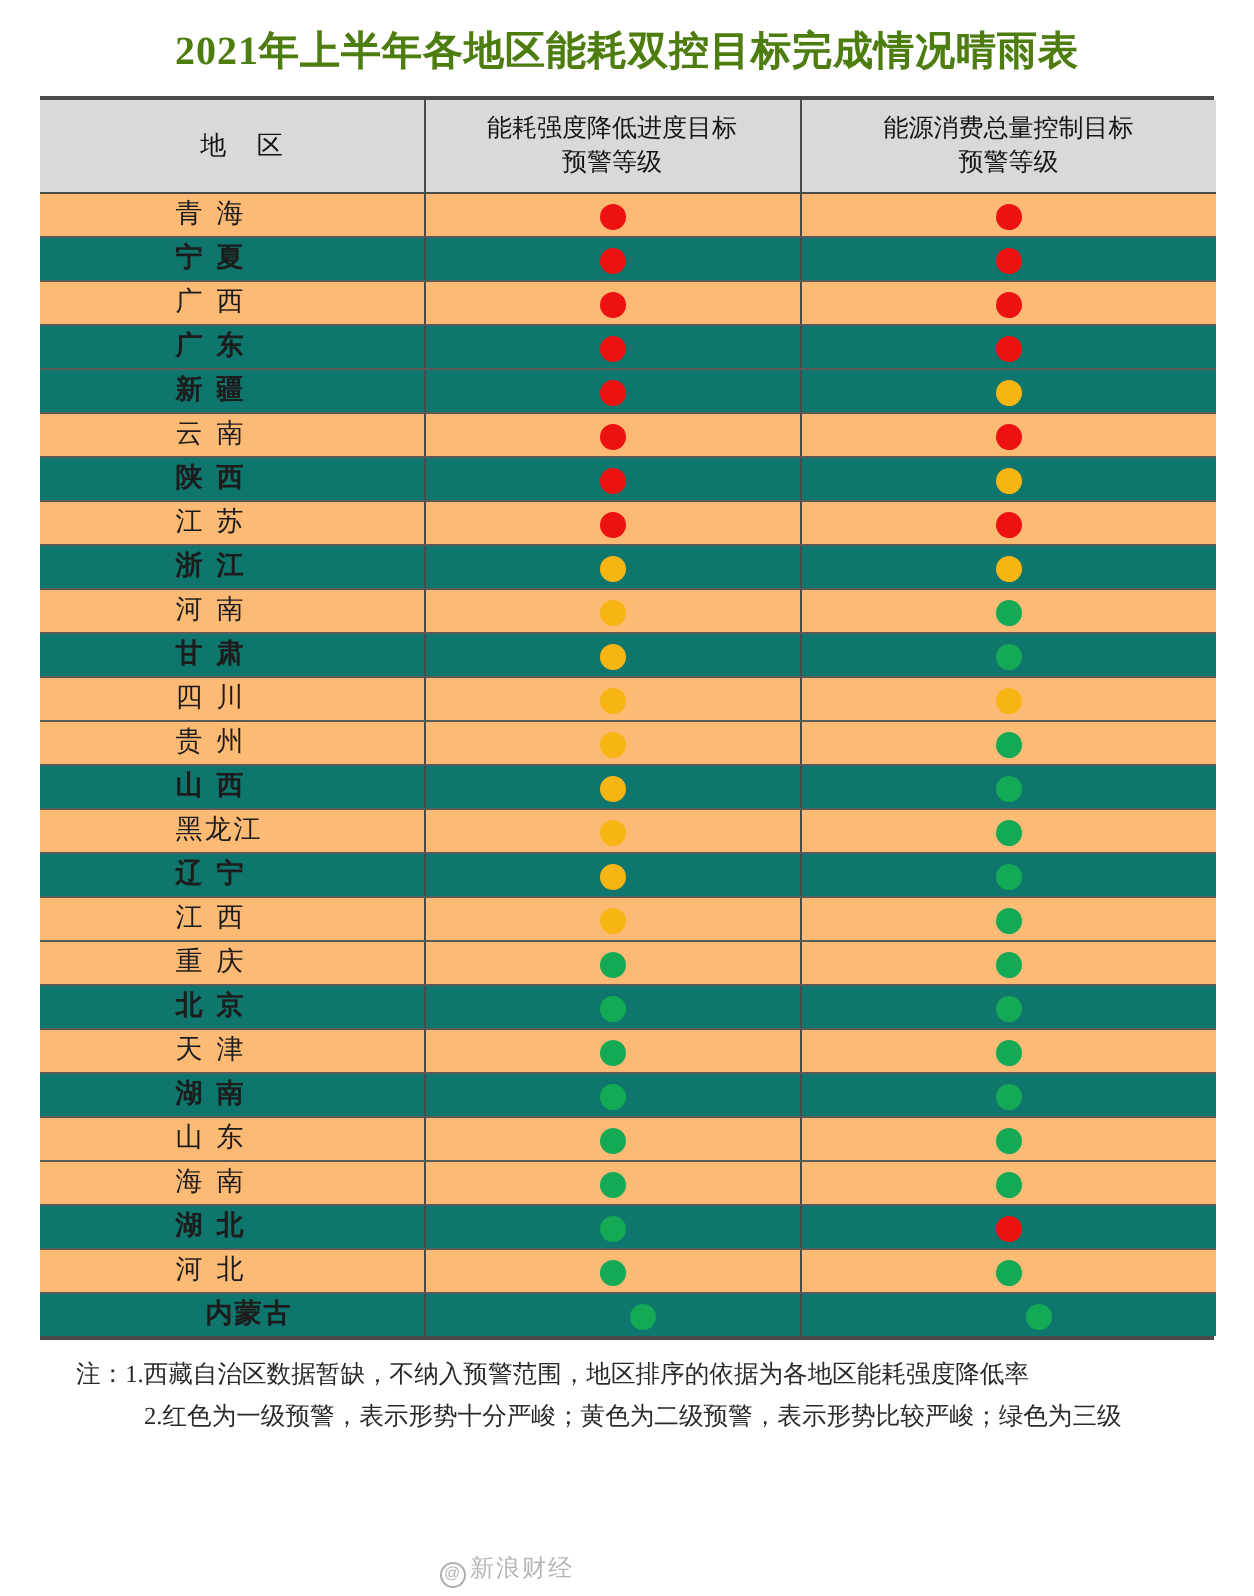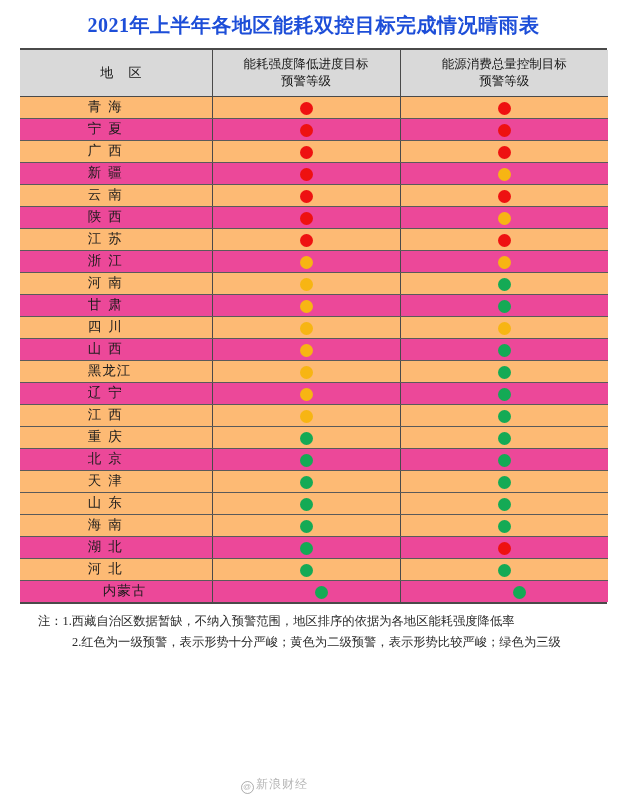--- a/index.html
+++ b/index.html
@@ -21,21 +21,21 @@
     position: relative;
     background: #fff;
   }
   .title {
     text-align: center;
     font-size: 20px;
     font-weight: bold;
     letter-spacing: 0.5px;
     padding-top: 12px;
     padding-bottom: 9px;
-    color: #1d4ed8;
+    color: #4d7c0f;
     font-family: "Liberation Serif", "DejaVu Serif", serif;
   }
   .table-wrap {
     margin: 0 20px 0 20px;
     border-top: 2px solid #4a4a4a;
     border-bottom: 2px solid #4a4a4a;
   }
   table.grid {
     width: 588px;
     border-collapse: collapse;
@@ -68,21 +68,21 @@
     height: 21px;
     padding: 0;
     text-align: center;
     vertical-align: middle;
     border-bottom: 1.2px solid #5a5a5a;
     font-size: 13.5px;
     color: #1c1c1c;
   }
   tbody tr:last-child td { border-bottom: none; padding-left: 30px; }
   tbody tr.odd td  { background: #fdba74; }
-  tbody tr.even td { background: #ec4899; }
+  tbody tr.even td { background: #0f766e; font-weight: bold; }
   td.divider-l { border-left: 1.5px solid #4a4a4a; }
 
   .region-name {
     display: inline-block;
     min-width: 60px;
     text-align: justify;
     letter-spacing: 7px;
     padding-left: 4px;
   }
   .region-name.three { letter-spacing: 1px; }
@@ -103,21 +103,21 @@
     font-size: 12.3px;
     line-height: 1.75;
     color: #2a2a2a;
     position: relative;
   }
   .notes .line1 { padding-left: 14px; }
   .notes .line2 { padding-left: 48px; }
 
   .watermark {
     position: absolute;
-    left: 241px;
+    left: 220px;
     top: 776px;
     font-size: 12px;
     color: rgba(120,120,120,0.55);
     letter-spacing: 1px;
     pointer-events: none;
     font-family: "Liberation Sans", sans-serif;
   }
   .watermark .wb-logo {
     display: inline-block;
     width: 11px;
@@ -168,20 +168,25 @@
             <td><span class="region-name">宁夏</span></td>
             <td class="divider-l"><span class="dot red"></span></td>
             <td class="divider-l"><span class="dot red"></span></td>
           </tr>
           <tr class="odd">
             <td><span class="region-name">广西</span></td>
             <td class="divider-l"><span class="dot red"></span></td>
             <td class="divider-l"><span class="dot red"></span></td>
           </tr>
           <tr class="even">
+            <td><span class="region-name">广东</span></td>
+            <td class="divider-l"><span class="dot red"></span></td>
+            <td class="divider-l"><span class="dot red"></span></td>
+          </tr>
+          <tr class="even">
             <td><span class="region-name">新疆</span></td>
             <td class="divider-l"><span class="dot red"></span></td>
             <td class="divider-l"><span class="dot yellow"></span></td>
           </tr>
           <tr class="odd">
             <td><span class="region-name">云南</span></td>
             <td class="divider-l"><span class="dot red"></span></td>
             <td class="divider-l"><span class="dot red"></span></td>
           </tr>
           <tr class="even">
@@ -207,20 +212,25 @@
           <tr class="even">
             <td><span class="region-name">甘肃</span></td>
             <td class="divider-l"><span class="dot yellow"></span></td>
             <td class="divider-l"><span class="dot green"></span></td>
           </tr>
           <tr class="odd">
             <td><span class="region-name">四川</span></td>
             <td class="divider-l"><span class="dot yellow"></span></td>
             <td class="divider-l"><span class="dot yellow"></span></td>
           </tr>
+          <tr class="odd">
+            <td><span class="region-name">贵州</span></td>
+            <td class="divider-l"><span class="dot yellow"></span></td>
+            <td class="divider-l"><span class="dot green"></span></td>
+          </tr>
           <tr class="even">
             <td><span class="region-name">山西</span></td>
             <td class="divider-l"><span class="dot yellow"></span></td>
             <td class="divider-l"><span class="dot green"></span></td>
           </tr>
           <tr class="odd">
             <td><span class="region-name three">黑龙江</span></td>
             <td class="divider-l"><span class="dot yellow"></span></td>
             <td class="divider-l"><span class="dot green"></span></td>
           </tr>
@@ -239,20 +249,25 @@
             <td class="divider-l"><span class="dot green"></span></td>
             <td class="divider-l"><span class="dot green"></span></td>
           </tr>
           <tr class="even">
             <td><span class="region-name">北京</span></td>
             <td class="divider-l"><span class="dot green"></span></td>
             <td class="divider-l"><span class="dot green"></span></td>
           </tr>
           <tr class="odd">
             <td><span class="region-name">天津</span></td>
+            <td class="divider-l"><span class="dot green"></span></td>
+            <td class="divider-l"><span class="dot green"></span></td>
+          </tr>
+          <tr class="even">
+            <td><span class="region-name">湖南</span></td>
             <td class="divider-l"><span class="dot green"></span></td>
             <td class="divider-l"><span class="dot green"></span></td>
           </tr>
           <tr class="odd">
             <td><span class="region-name">山东</span></td>
             <td class="divider-l"><span class="dot green"></span></td>
             <td class="divider-l"><span class="dot green"></span></td>
           </tr>
           <tr class="odd">
             <td><span class="region-name">海南</span></td>

